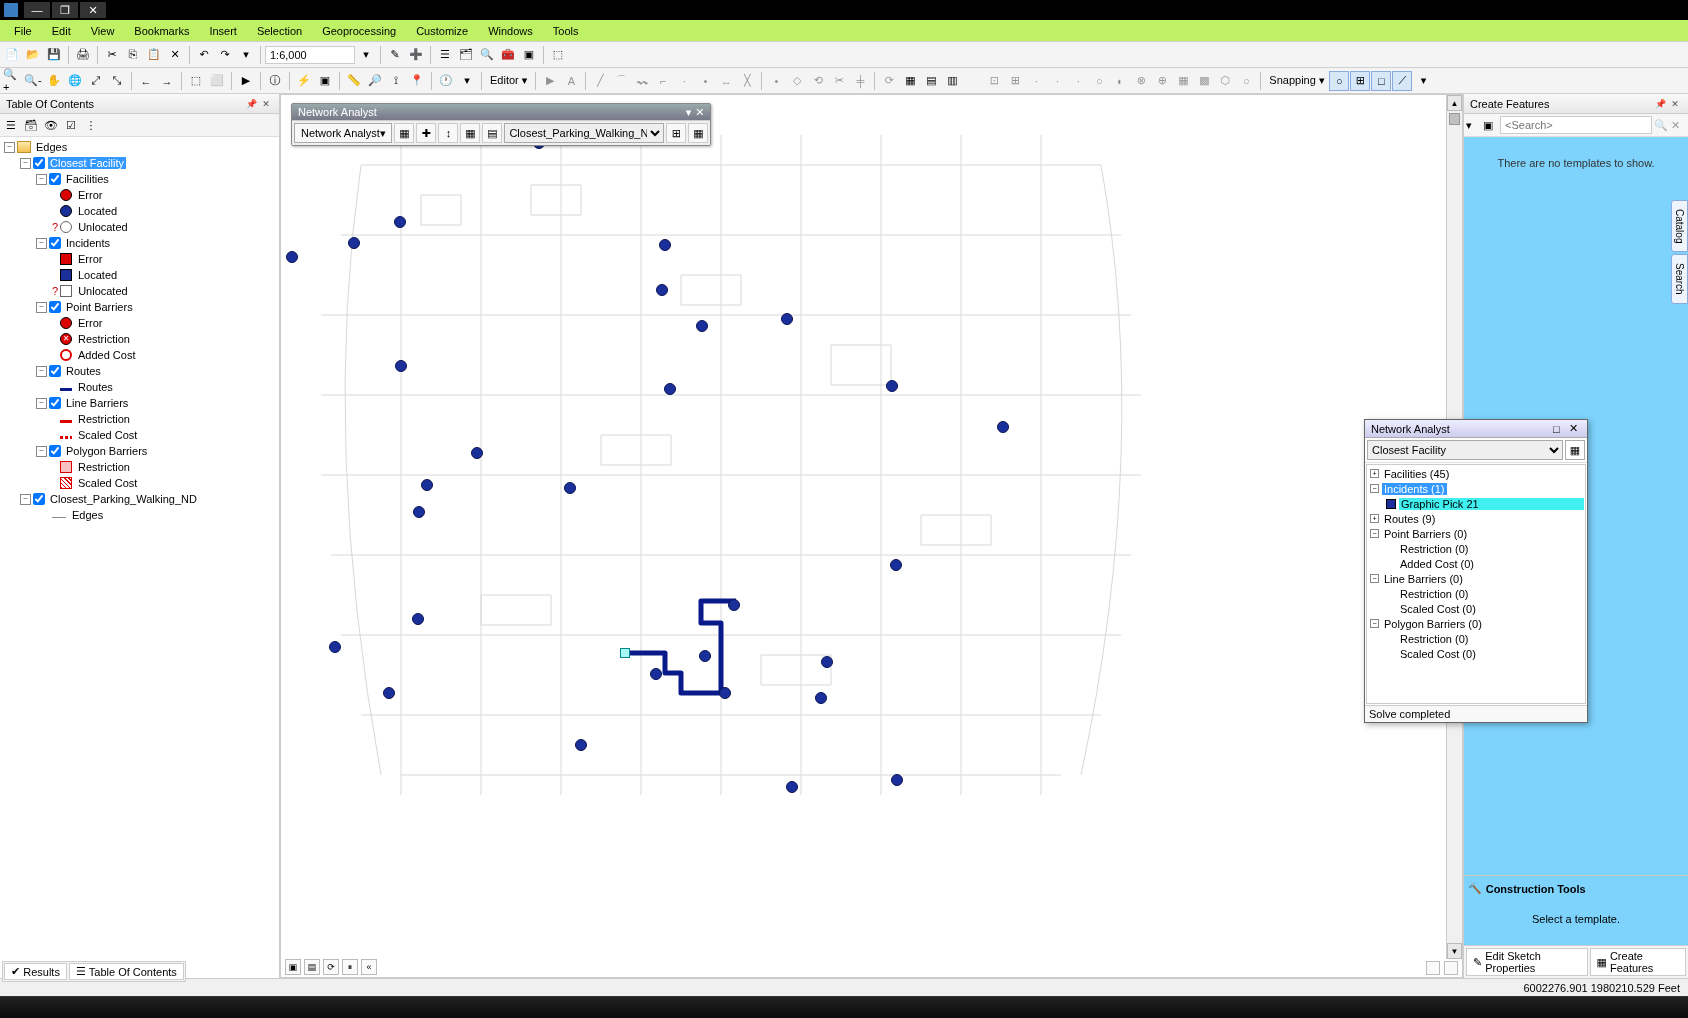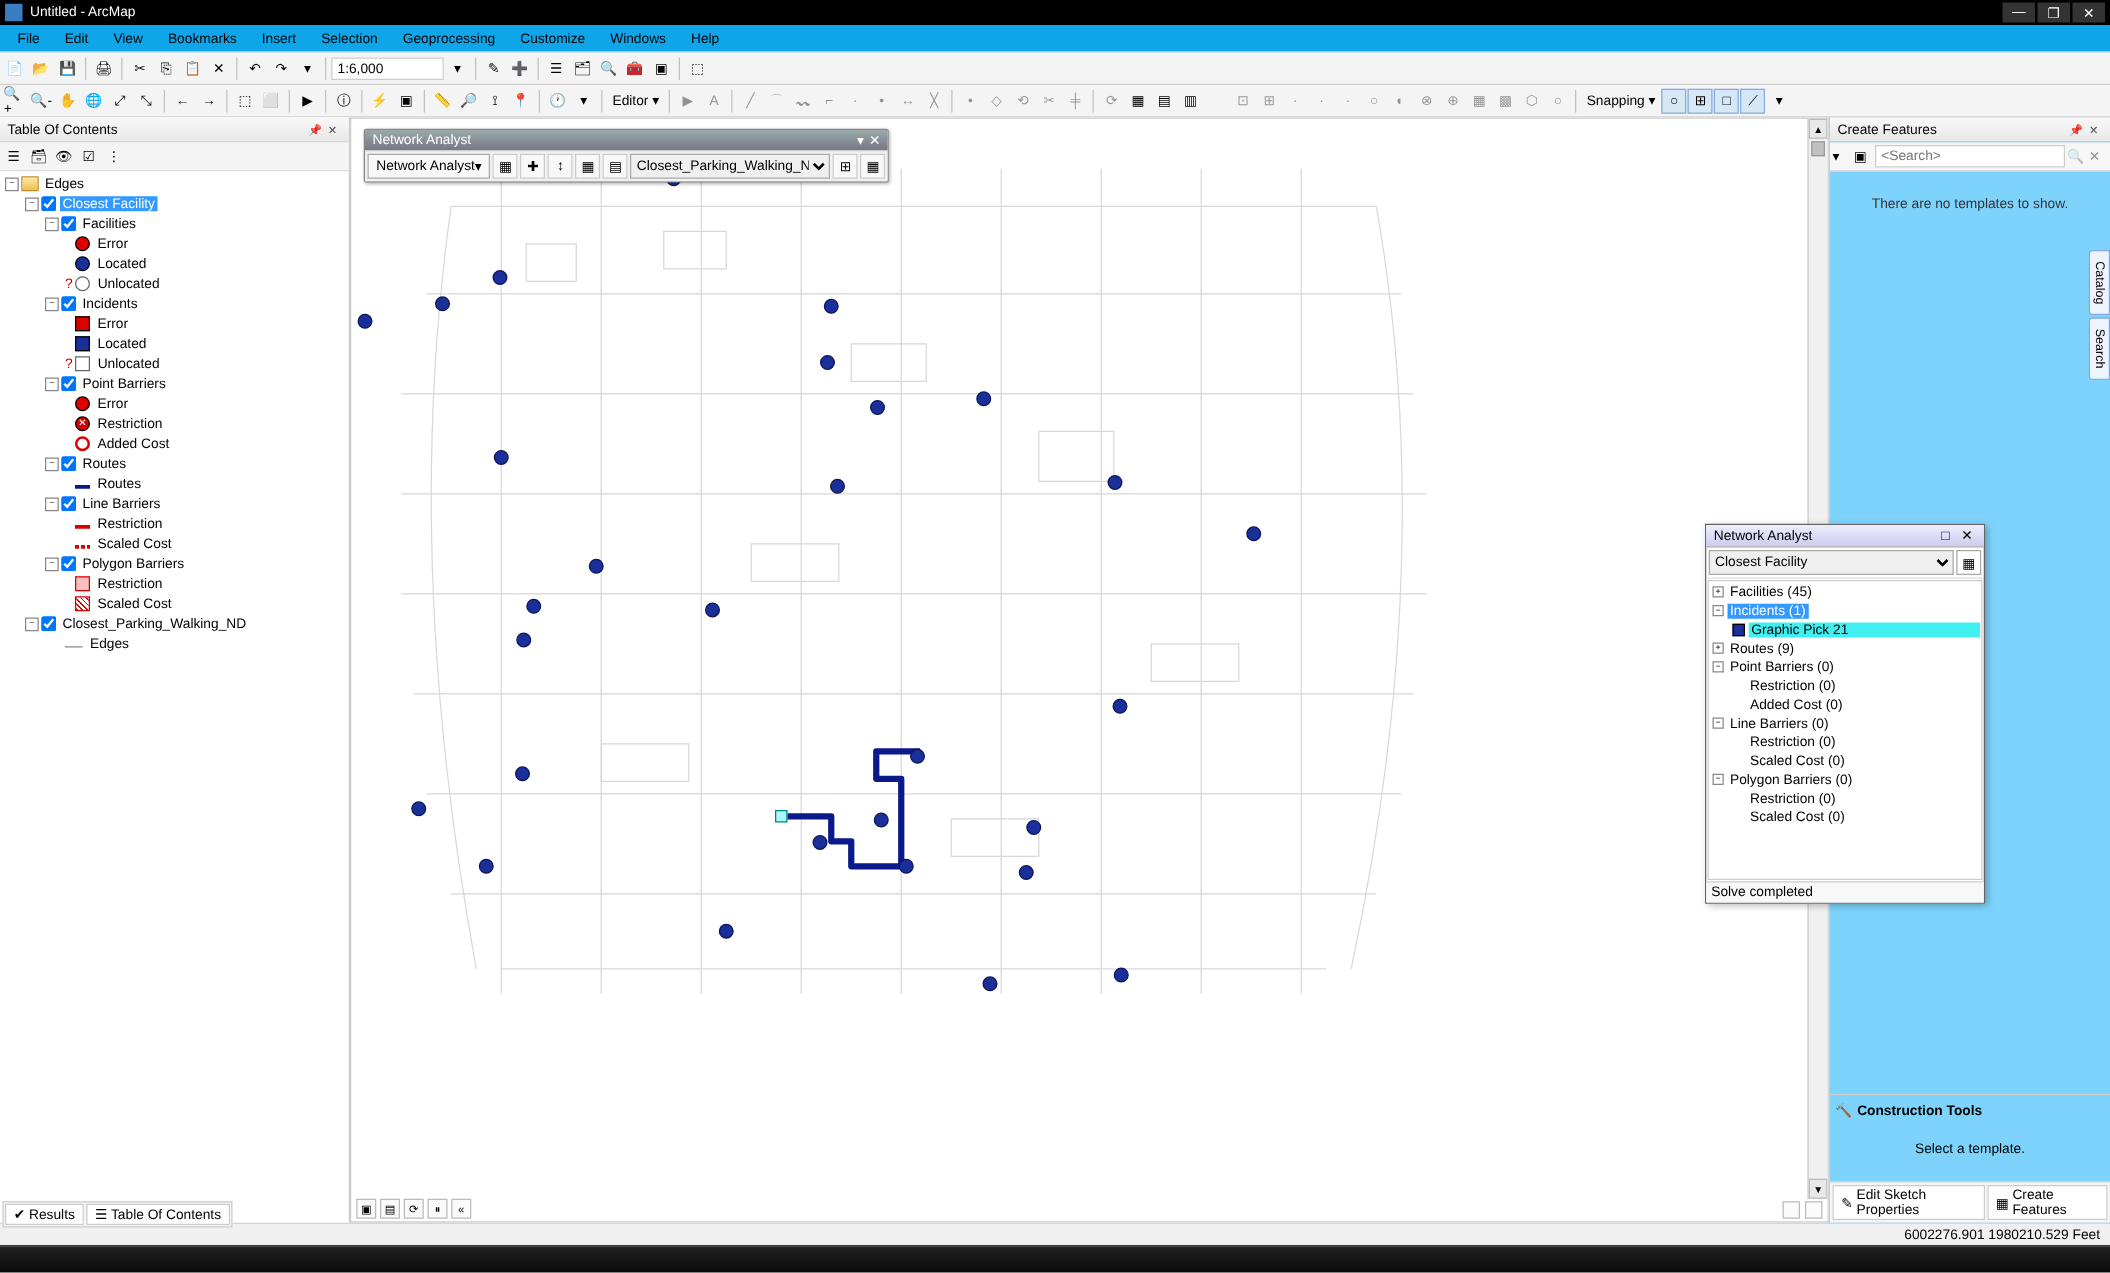--- a/index.html
+++ b/index.html
@@ -2,21 +2,21 @@
 <html><head>
 <meta charset="utf-8">
 <style>
 * { margin: 0; padding: 0; box-sizing: border-box; font-family: "Segoe UI", Tahoma, sans-serif; font-size: 11px; }
 body { background: #fff; overflow: hidden; width: 1688px; height: 1018px; position: relative; }
 .titlebar { background: #000; color: #fff; height: 20px; display: flex; align-items: center; padding: 0 4px; }
 .titlebar .icon { width: 14px; height: 14px; background: #3b7dc1; margin-right: 6px; }
 .titlebar .title { flex: 1; }
 .titlebar .winbtns { display: flex; gap: 2px; }
 .titlebar .winbtns div { width: 26px; height: 16px; background: #333; color: #fff; display: flex; align-items: center; justify-content: center; cursor: pointer; }
-.menubar { background: #0ea5e9; height: 22px; display: flex; align-items: center; border-bottom: 1px solid #d0d0d0; padding: 0 4px; text-align: center; }
+.menubar { background: #bef264; height: 22px; display: flex; align-items: center; border-bottom: 1px solid #d0d0d0; padding: 0 4px; text-align: center; }
 .menubar span { padding: 3px 10px; cursor: pointer; }
 .toolbar { background: #f4f4f4; height: 26px; display: flex; align-items: center; border-bottom: 1px solid #d0d0d0; padding: 0 2px; gap: 1px; }
 .toolbar .tbtn { width: 20px; height: 20px; display: flex; align-items: center; justify-content: center; cursor: pointer; border: 1px solid transparent; }
 .toolbar .sep { width: 1px; height: 18px; background: #c0c0c0; margin: 0 3px; }
 .toolbar input[type=text] { height: 18px; border: 1px solid #ccc; padding: 0 4px; font-size: 11px; }
 .toolbar .label { padding: 0 4px; }
 .snapbtn { width: 20px; height: 20px; border: 1px solid #88aadd; background: #d6e8f8; display: flex; align-items: center; justify-content: center; cursor: pointer; }
 .main { display: flex; height: calc(100% - 20px - 22px - 26px - 26px - 22px - 18px); position: relative; }
 .toc-panel { width: 280px; border-right: 1px solid #ccc; background: #fff; display: flex; flex-direction: column; }
 .panel-header { background: linear-gradient(#f8f8f8,#e8e8e8); border-bottom: 1px solid #ccc; padding: 2px 6px; display: flex; align-items: center; height: 20px; }
@@ -76,39 +76,38 @@
 .right-bottom-tabs .btn { width:14px; height:14px; border:1px solid #bbb; background:#fafafa; cursor:pointer;}
 .scroll-v { position:absolute; right:0; top:0; bottom:18px; width:16px; background:#f0f0f0; border-left:1px solid #ccc;}
 .scroll-v .thumb { position:absolute; top:2px; left:2px; right:2px; height:12px; background:#c0c0c0; border:1px solid #999;}
 .scroll-v .btn { position:absolute; left:0; right:0; height:16px; background:#e8e8e8; border:1px solid #bbb; display:flex; align-items:center; justify-content:center; font-size:8px;}
 </style>
 </head>
 <body>
 
 <div class="titlebar">
   <div class="icon"></div>
-  <div class="title">Untitled - ArcMap</div>
   <div class="winbtns">
     <div>—</div>
     <div>❐</div>
     <div>✕</div>
   </div>
 </div>
 
 <div class="menubar">
   <span>File</span>
   <span>Edit</span>
   <span>View</span>
   <span>Bookmarks</span>
   <span>Insert</span>
   <span>Selection</span>
   <span>Geoprocessing</span>
   <span>Customize</span>
   <span>Windows</span>
-  <span>Help</span>
+  <span>Tools</span>
 </div>
 
 <div class="toolbar">
   <div class="tbtn">📄</div>
   <div class="tbtn">📂</div>
   <div class="tbtn">💾</div>
   <div class="sep"></div>
   <div class="tbtn">🖨</div>
   <div class="sep"></div>
   <div class="tbtn">✂</div>

